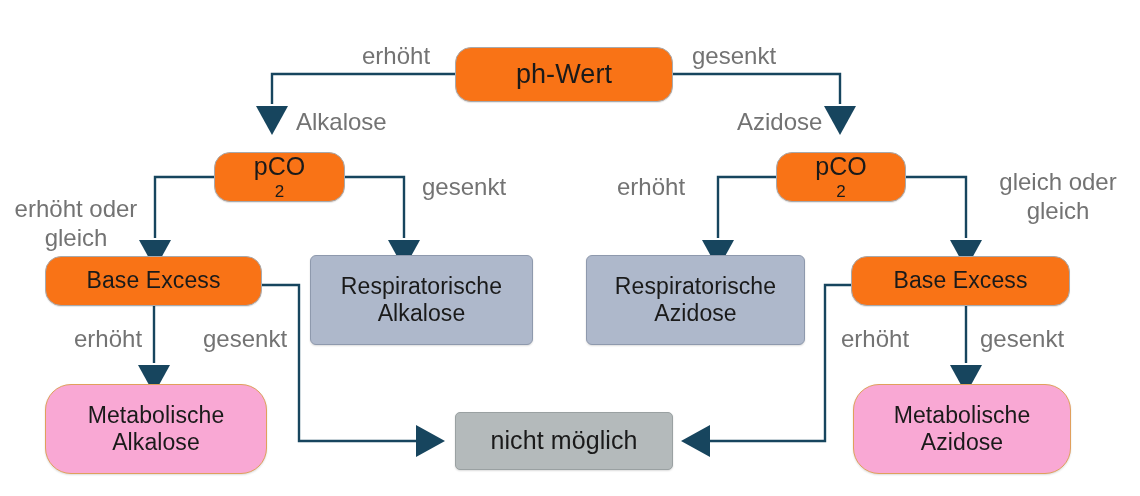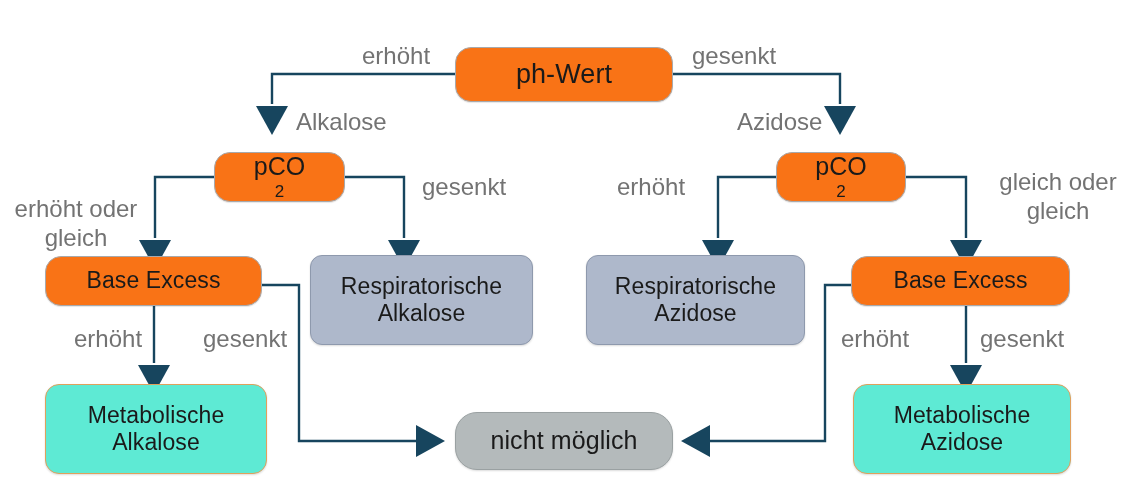--- a/index.html
+++ b/index.html
@@ -28,35 +28,35 @@
   .n-white{
     background:#f97316;
     border:1.4px solid #a7a9ac;
     border-radius:16px;
     box-shadow:0 1px 1px rgba(0,0,0,.10);
   }
   
   .n-blue{
     background:#aeb8cb;
     border:1.4px solid #8e99ad;
-    border-radius:12px;
+    border-radius:6px;
     box-shadow:0 1px 2px rgba(0,0,0,.14);
   }
   
   .n-orange{
-    background:#5eead4;
+    background:#f9a8d4;
     border:1.4px solid #e0a05c;
-    border-radius:14px;
+    border-radius:26px;
     box-shadow:0 1px 2px rgba(0,0,0,.14);
   }
   
   .n-grey{
     background:#b4babb;
     border:1.4px solid #9aa1a2;
-    border-radius:22px;
+    border-radius:5px;
     box-shadow:0 1px 2px rgba(0,0,0,.14);
   }
 
   .lbl{
     position:absolute;
     font-size:24px;
     color:#737373;
     white-space:nowrap;
     line-height:1.2;
   }

